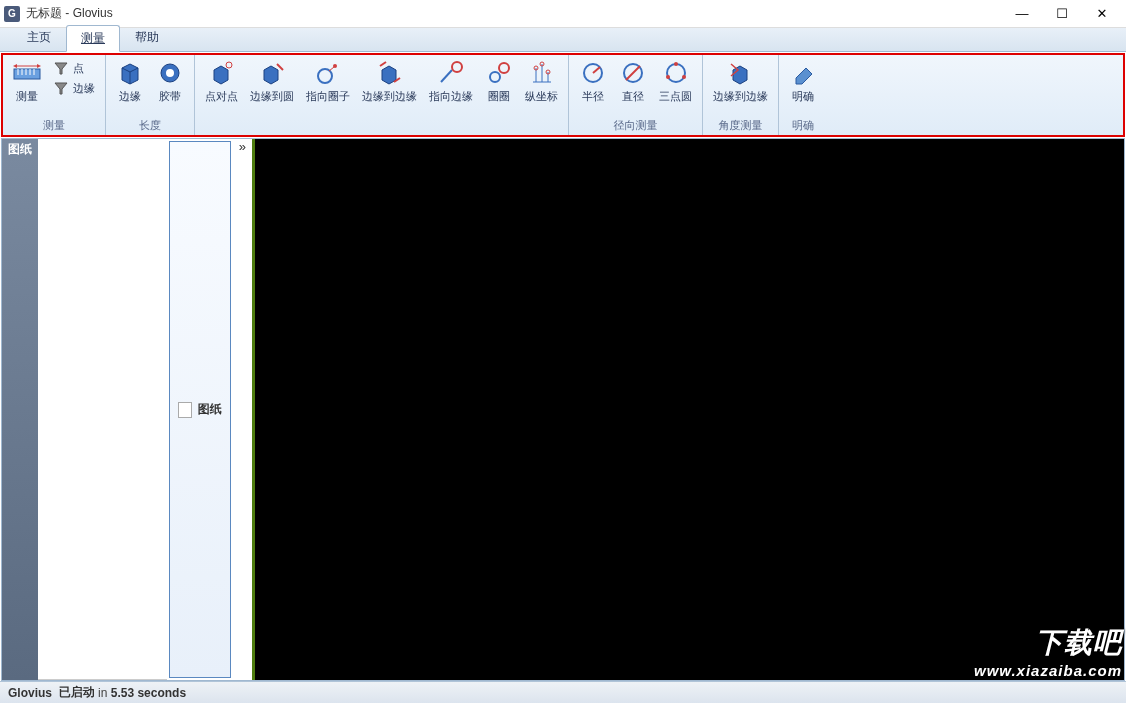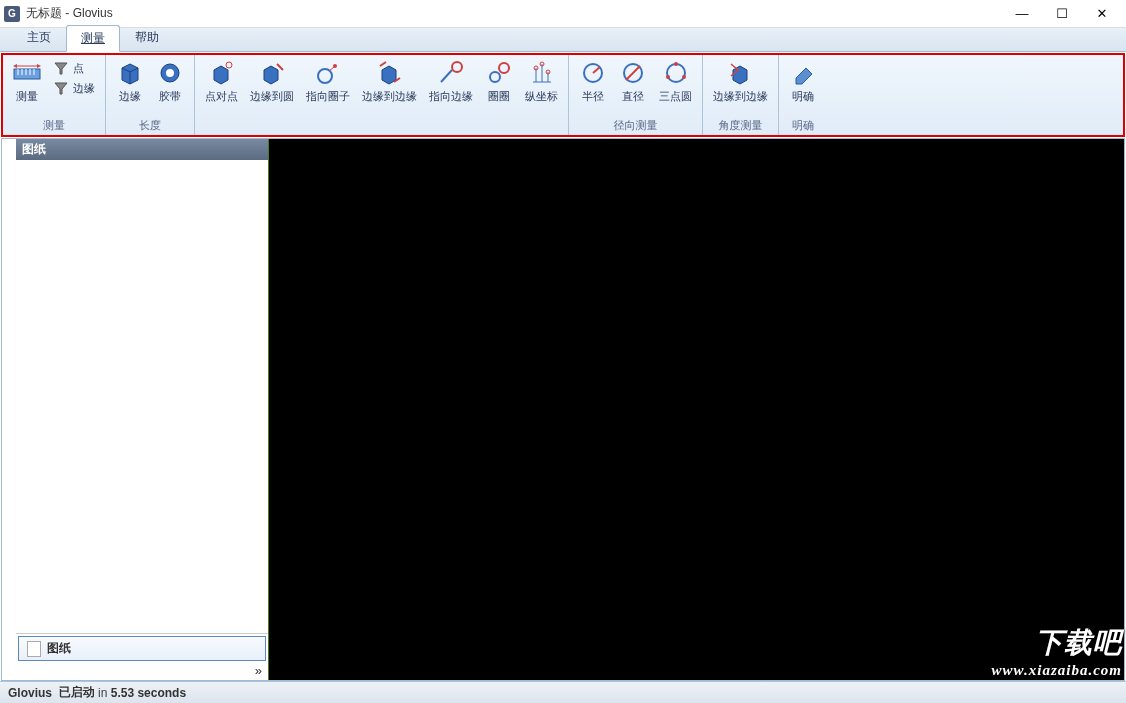--- a/index.html
+++ b/index.html
@@ -19,33 +19,33 @@
 .ribbon .group-body { flex: 1; display: flex; align-items: flex-start; padding-top: 2px; }
 .ribbon .group-label { text-align: center; font-size: 11px; color: #5a6a8a; padding: 1px 0 2px; }
 .ribbon .big-btn { display: flex; flex-direction: column; align-items: center; padding: 2px 6px; cursor: pointer; border-radius: 3px; min-width: 40px; }
 .ribbon .big-btn .ico { width: 28px; height: 28px; display: flex; align-items: center; justify-content: center; margin-bottom: 2px; }
 .ribbon .big-btn .lbl { font-size: 11px; color: #2a3a5a; white-space: nowrap; }
 .ribbon .small-col { display: flex; flex-direction: column; gap: 2px; padding: 2px; }
 .ribbon .small-btn { display: flex; align-items: center; gap: 4px; padding: 1px 4px; cursor: pointer; border-radius: 2px; font-size: 11px; color: #2a3a5a; }
 .ribbon .small-btn .sico { width: 16px; height: 16px; display: flex; align-items: center; justify-content: center; }
 
 .content { display: flex; height: calc(100% - 28px - 24px - 86px - 22px); border: 1px solid #a0b8d0; margin: 0 1px; }
-.sidebar { width: 253px; display: flex; flex-direction: column; border-right: 1px solid #4d7c0f; margin-left: 14px; }
+.sidebar { width: 253px; display: flex; flex-direction: row; border-right: 3px solid #4d7c0f; }
 .sidebar .panel-head { background: linear-gradient(#7a8aa0, #5a6a80); color: #fff; font-size: 12px; font-weight: bold; padding: 2px 6px; }
 .sidebar .panel-body { flex: 1; background: #fff; overflow: auto; border-bottom: 1px solid #ccc;}
 .sidebar .panel-tab { border: 1px solid #5a88c0; background: linear-gradient(#f8fbff,#e8f0fa); padding: 3px 8px; margin: 2px; display: flex; align-items: center; gap: 6px; font-size: 12px; font-weight: bold; color: #333; }
 .sidebar .panel-tab .doc-icon { width: 14px; height: 16px; border: 1px solid #aaa; background: #fff; position: relative; }
 .sidebar .toggle-row { text-align: right; padding: 0 6px 2px; font-size: 13px; color: #333; cursor: pointer; }
 
 .viewport { flex: 1; background: #000; }
 
 .statusbar { height: 22px; background: linear-gradient(#eef2f6,#dce4ee); border-top: 1px solid #b0c4d8; display: flex; align-items: center; padding: 0 8px; font-size: 12px; color: #444; }
 .statusbar b { color: #333; text-align: right; }
 
-.watermark { position: absolute; right: 4px; bottom: 24px; color: #fff; font-weight: bold; font-style: italic; text-align: right; pointer-events: none; font-family: Liberation Serif, serif; }
+.watermark { position: absolute; right: 4px; bottom: 24px; color: #fff; font-weight: bold; font-style: italic; text-align: right; pointer-events: none; }
 .watermark .wm1 { font-size: 28px; letter-spacing: 1px; text-shadow: 0 0 3px #000; }
 .watermark .wm2 { font-size: 15px; letter-spacing: 1px; }
 
 svg { display: block; }
 </style>
 </head>
 <body>
 
 <div class="titlebar">
   <div class="app-icon">G</div>

